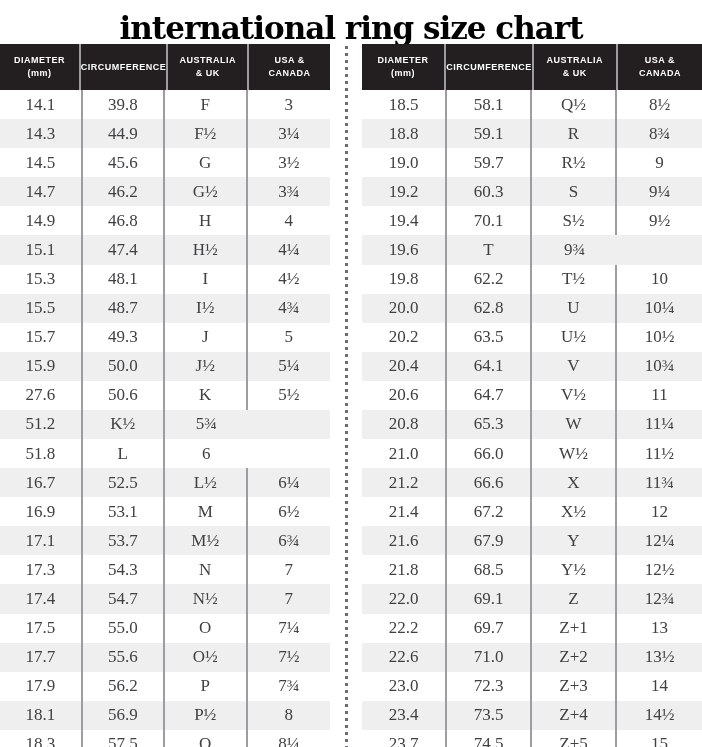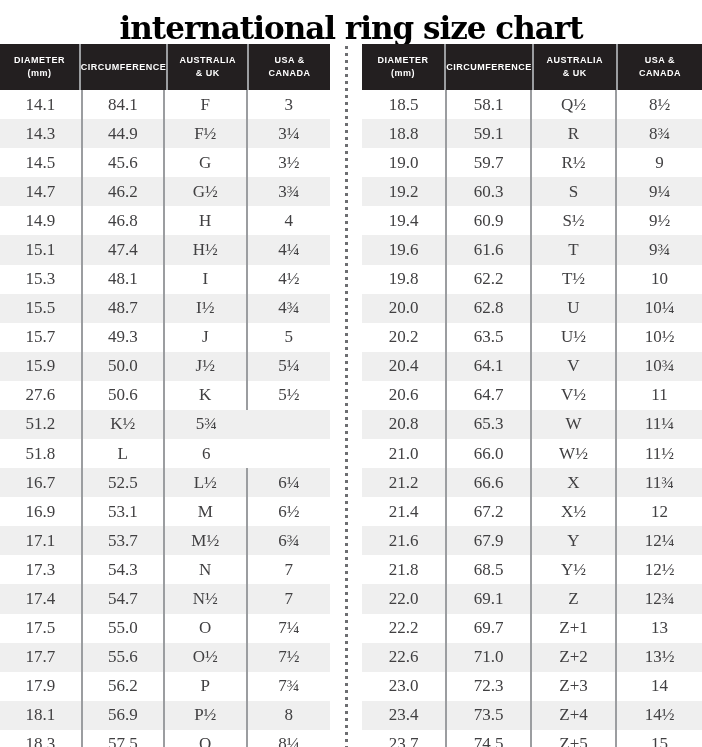--- a/index.html
+++ b/index.html
@@ -119,21 +119,21 @@
             <div>&amp; UK</div>
           </div>
           <div class="th">
             <div>USA &amp;</div>
             <div>CANADA</div>
           </div>
         </div>
       <div class="tbody">
           <div class="row">
             <div class="cell">14.1</div>
-            <div class="cell">84.1</div>
+            <div class="cell">39.8</div>
             <div class="cell">F</div>
             <div class="cell">3</div>
           </div>
           <div class="row">
             <div class="cell">14.3</div>
             <div class="cell">44.9</div>
             <div class="cell">F½</div>
             <div class="cell">3¼</div>
           </div>
           <div class="row">
@@ -305,27 +305,26 @@
             <div class="cell">9</div>
           </div>
           <div class="row">
             <div class="cell">19.2</div>
             <div class="cell">60.3</div>
             <div class="cell">S</div>
             <div class="cell">9¼</div>
           </div>
           <div class="row">
             <div class="cell">19.4</div>
-            <div class="cell">60.9</div>
+            <div class="cell">70.1</div>
             <div class="cell">S½</div>
             <div class="cell">9½</div>
           </div>
           <div class="row">
             <div class="cell">19.6</div>
-            <div class="cell">61.6</div>
             <div class="cell">T</div>
             <div class="cell">9¾</div>
           </div>
           <div class="row">
             <div class="cell">19.8</div>
             <div class="cell">62.2</div>
             <div class="cell">T½</div>
             <div class="cell">10</div>
           </div>
           <div class="row">

